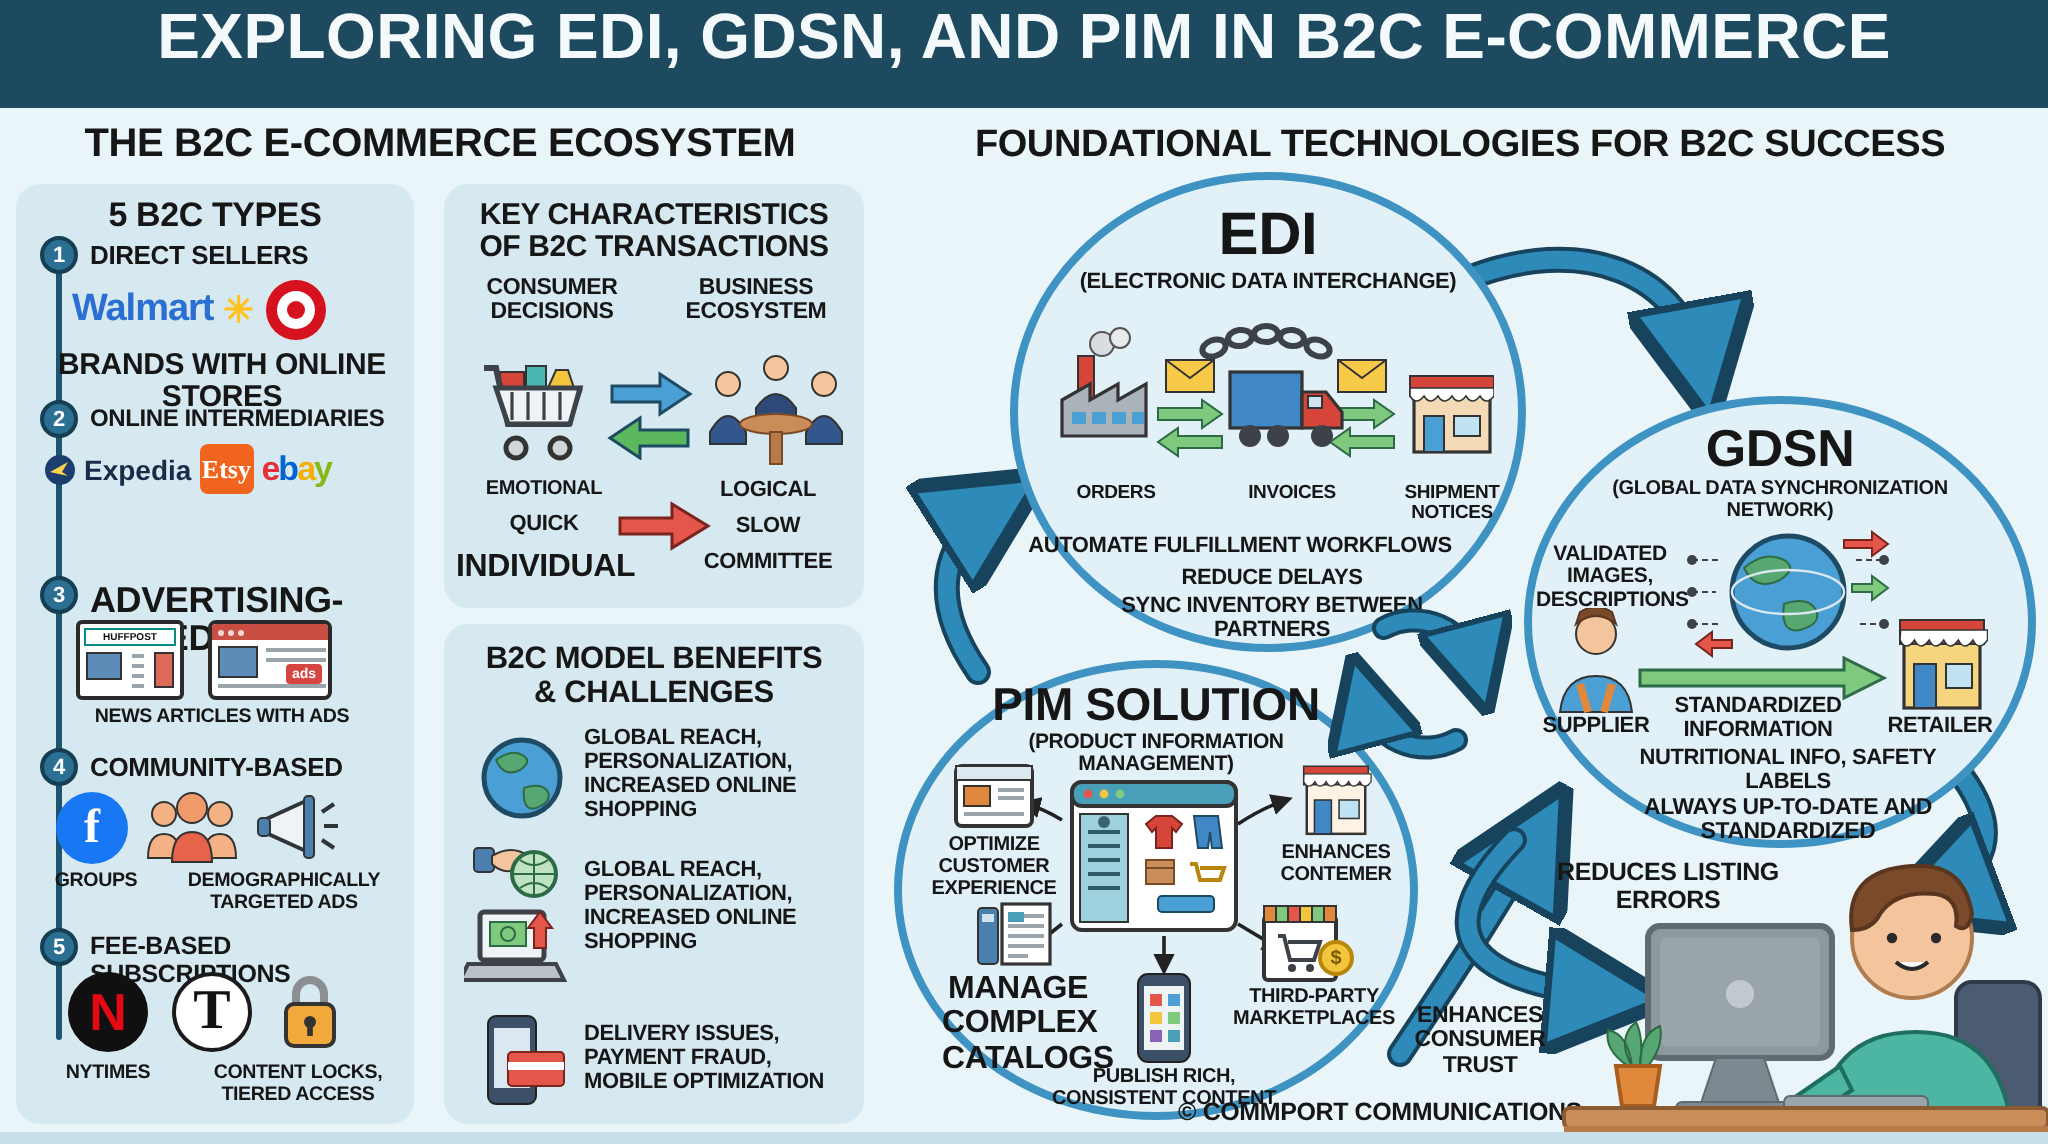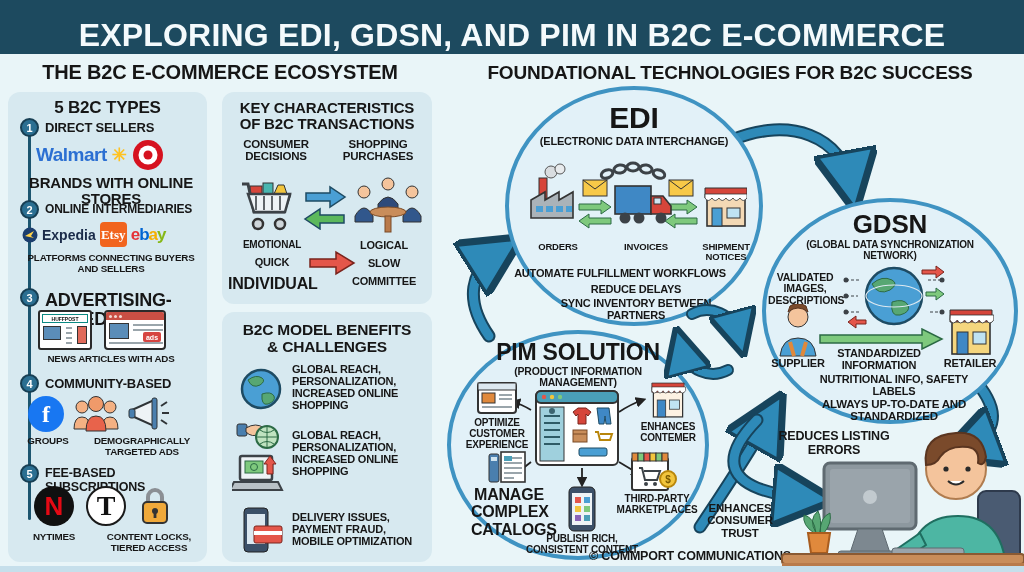--- a/index.html
+++ b/index.html
@@ -2,21 +2,21 @@
 <html><head>
 <meta charset="utf-8">
 <style>
   * { box-sizing: border-box; margin: 0; padding: 0; }
   html,body { width:1024px; height:572px; }
   body { font-family:"Liberation Sans", sans-serif; }
   .stage { position:relative; width:1024px; height:572px; background:#e9f5f8; overflow:hidden; }
   .abs { position:absolute; }
   .t { font-weight:bold; color:#161616; text-align:center; line-height:1.08; letter-spacing:-0.2px; }
   .tl { text-align:left; }
-  .hdr { background:#1d4a5f; display:flex; align-items:flex-end; justify-content:center; }
+  .hdr { background:#1d4a5f; display:flex; align-items:flex-start; justify-content:center; }
   .hdr span { color:#f4fafc; font-weight:bold; font-size:32px; letter-spacing:0.2px; }
   .panel { background:#d7e9f0; border-radius:12px; }
   .numcirc { width:19px; height:19px; border-radius:50%; background:#2b6f92; border:2px solid #173f54;
              color:#fff; font-size:11px; font-weight:bold; display:flex; align-items:center; justify-content:center; }
   .timeline { width:3px; background:#1c556f; border-radius:2px; }
   .circle { border:4px solid #3f93c2; border-radius:50%; background:#e2f1f8; }
   .round { border-radius:50%; display:flex; align-items:center; justify-content:center; }
   .fb { background:#1877f2; color:#fff; font-size:24px; font-weight:bold; font-family:"Liberation Serif",serif; }
   .nflx { background:#101010; color:#e50914; font-size:26px; font-weight:bold; }
   .nyt { background:#fff; border:2px solid #1a1a1a; color:#111; font-family:"Liberation Serif",serif; font-size:28px; font-weight:bold; }
@@ -72,21 +72,20 @@
       <svg width="16" height="16" viewBox="0 0 16 16">
         <circle cx="8" cy="8" r="7.5" fill="#1c3e6e"></circle>
           <polygon points="3,9 12,4 9,9 12,11 3,9" fill="#ffd24a"></polygon>
       </svg>
       <span class="expedia-txt">Expedia</span>
       <div class="etsy" style="width:27px;height:25px">Etsy</div>
       <span>
         <span class="eb eb-e">e</span><span class="eb eb-b">b</span><span class="eb eb-a">a</span><span class="eb eb-y">y</span>
       </span>
     </div>
-    <div class="abs t" style="left:12px;top:161px;width:182px;font-size:9.8px">PLATFORMS CONNECTING BUYERS AND SELLERS</div>
 
     <div class="abs numcirc" style="left:12px;top:196px">3</div>
     <div class="abs t tl" style="left:37px;top:199px;width:162px;font-size:18px">ADVERTISING-BASED</div>
     <div class="abs" style="left:30px;top:218px;display:flex;gap:12px">
       <div class="newspaper" style="width:54px;height:40px">
         <div class="mast">HUFFPOST</div>
         <div style="display:flex;gap:2px;padding:1px 3px">
           <div style="width:18px;height:14px;background:#5b8db8;border:1px solid #333"></div>
           <div style="flex:1" class="nlines"></div>
           <div style="width:10px;height:18px;background:#e06a5a;border:1px solid #333"></div>
@@ -143,21 +142,21 @@
           <rect x="15.6" y="26" width="2.8" height="6" fill="#333"></rect>
       </svg>
     </div>
     <div class="abs t" style="left:14px;top:440px;width:64px;font-size:9.8px">NYTIMES</div>
     <div class="abs t" style="left:86px;top:440px;width:110px;font-size:9.8px">CONTENT LOCKS, TIERED ACCESS</div>
   </div>
 
   <div class="abs panel" style="left:222px;top:92px;width:210px;height:212px">
     <div class="abs t" style="left:10px;top:8px;width:190px;font-size:15px">KEY CHARACTERISTICS OF B2C TRANSACTIONS</div>
     <div class="abs t" style="left:6px;top:46px;width:96px;font-size:11.5px">CONSUMER DECISIONS</div>
-    <div class="abs t" style="left:108px;top:46px;width:96px;font-size:11.5px">SHOPPING PURCHASES</div>
+    <div class="abs t" style="left:108px;top:46px;width:96px;font-size:11.5px">BUSINESS ECOSYSTEM</div>
 
     <svg class="abs" style="left:12px;top:82px" width="62" height="62" viewBox="0 0 62 62">
       <rect x="16" y="12" width="12" height="8" fill="#d6453a" stroke="#333"></rect>
       <rect x="29" y="9" width="10" height="11" fill="#49b6b0" stroke="#333"></rect>
       <path d="M40 20 l4-9 h6 l3 9 z" fill="#f2c53d" stroke="#333"></path>
       <path d="M8 10 h6 l6 28 h30 l6-18" fill="none" stroke="#3c4247" stroke-width="3"></path>
       <path d="M14 20 h42 l-5 18 h-31 z" fill="#eef3f6" stroke="#3c4247" stroke-width="2.5"></path>
       <path d="M22 22 v14 M30 22 v14 M38 22 v14 M46 22 v14" stroke="#3c4247" stroke-width="1.6"></path>
       <circle cx="24" cy="50" r="5" fill="#cfd6da" stroke="#333" stroke-width="2.5"></circle>
       <circle cx="46" cy="50" r="5" fill="#cfd6da" stroke="#333" stroke-width="2.5"></circle>

